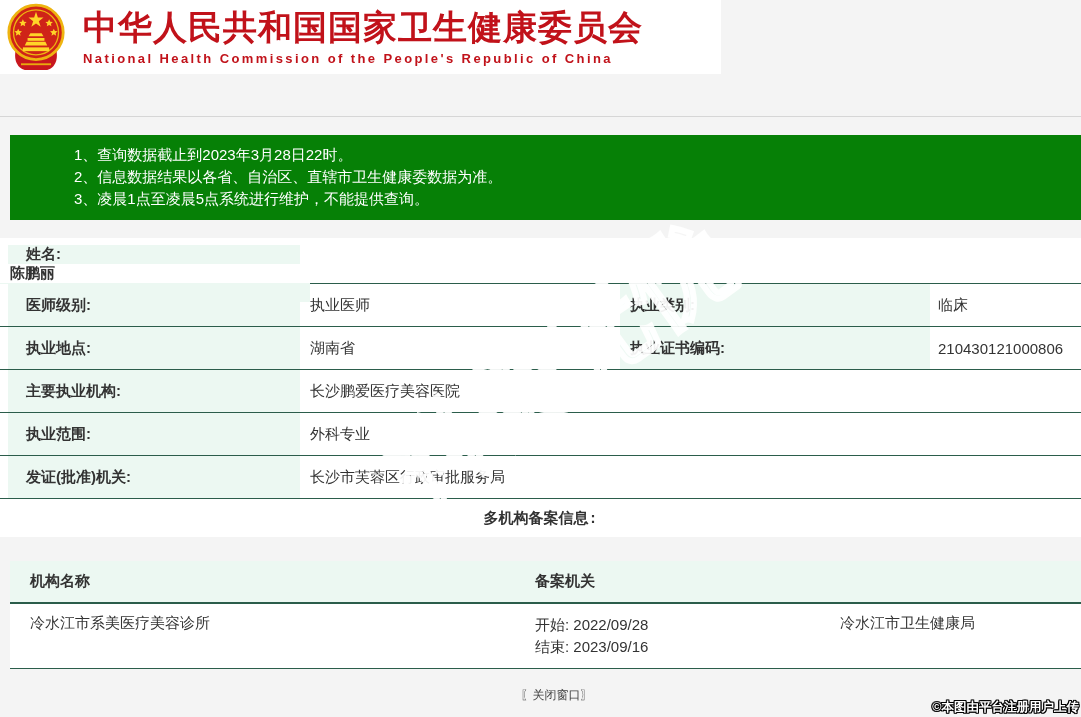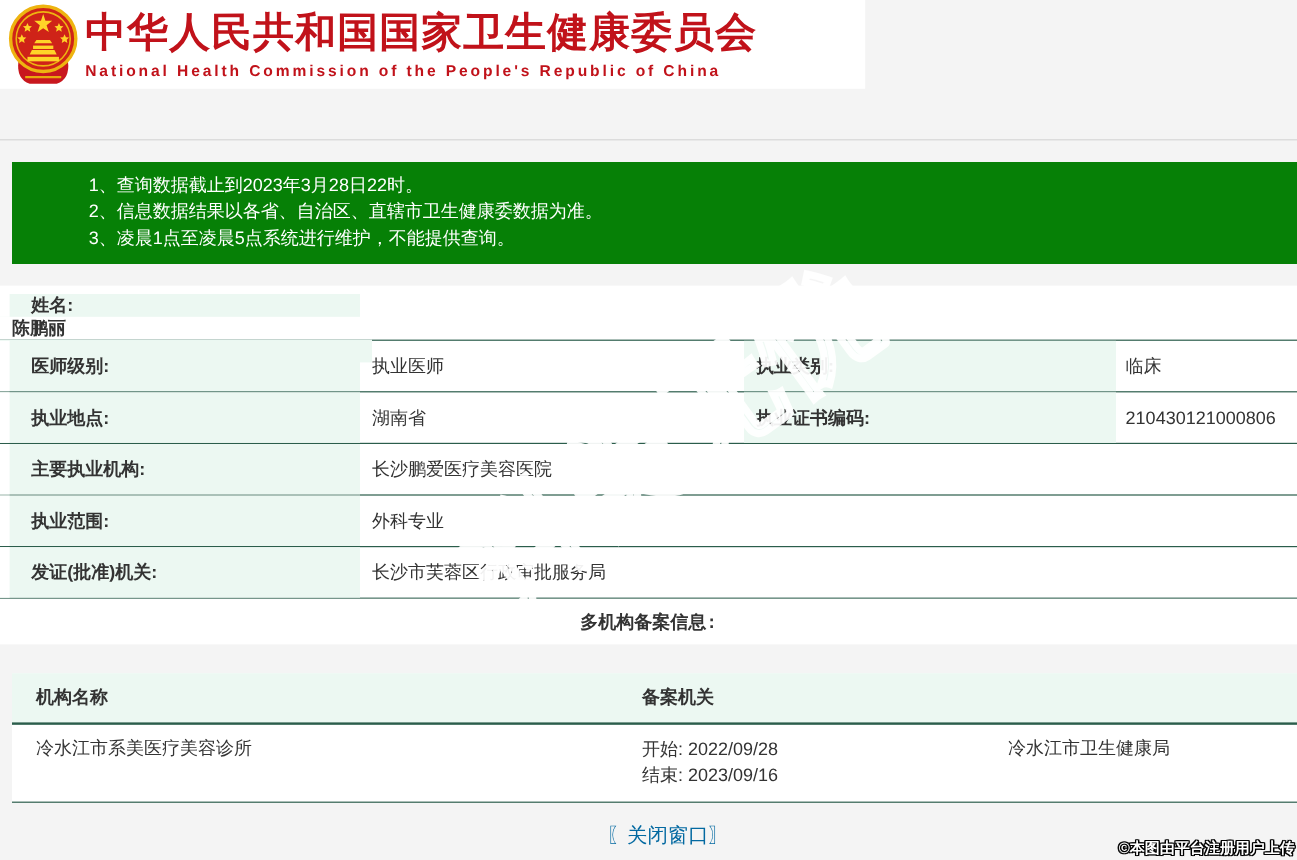--- a/index.html
+++ b/index.html
@@ -9,21 +9,21 @@
     --border-green:#2b5d4b;
     --page-bg:#f4f4f4;
   }
   *{margin:0;padding:0;box-sizing:border-box;}
   body{font-family:"Liberation Sans","DejaVu Sans",sans-serif;background:#fff;}
   .page{position:relative;width:1081px;height:717px;background:var(--page-bg);overflow:hidden;}
 
   
   .logo-band{position:relative;width:721px;height:74px;background:#ffffff;display:flex;align-items:center;}
   .emblem{width:60px;height:72px;margin-left:6px;margin-top:2px;flex:0 0 auto;}
-  .titles{margin-left:5px;}
+  .titles{margin-left:17px;}
   .title-cn{font-size:34px;font-weight:bold;color:var(--brand-red);letter-spacing:1px;line-height:38px;}
   .title-en{font-size:13px;font-weight:bold;color:var(--brand-red);letter-spacing:2.4px;margin-top:5px;white-space:nowrap;}
 
   .top-divider{height:43px;border-bottom:1px solid #d6d6d6;}
 
   
   .notice-box{margin:18px 0 0 10px;background:var(--notice-green);color:#ffffff;
     padding:9px 10px 10px 64px;font-size:15px;line-height:22px;}
 
   
@@ -46,21 +46,21 @@
   .org-table{margin-left:10px;background:#ffffff;}
   .org-head{display:flex;background:var(--label-mint);height:43px;align-items:center;
     border-bottom:2px solid var(--border-green);font-weight:bold;font-size:15px;color:#333;}
   .org-row{display:flex;border-bottom:1px solid var(--border-green);padding:10px 0 10px 0;font-size:15px;color:#333;justify-content:space-between;}
   .oc1{width:505px;padding-left:20px;}
   .oc2{width:305px;padding-left:20px;line-height:22px;}
   .oc3{flex:1;padding-left:20px;}
 
   
   .close-wrap{margin-top:16px;text-align:center;}
-  .close-link{font-size:17px;color:#0369a1;text-decoration:none;cursor:pointer;margin-left:32px;}
+  .close-link{font-size:12px;color:#404040;text-decoration:none;cursor:pointer;margin-left:32px;}
   .copyright{position:absolute;right:2px;bottom:1px;color:#fff;font-size:12.5px;font-weight:bold;
     text-shadow:-1px 0 #000,1px 0 #000,0 -1px #000,0 1px #000,-1px -1px #000,1px 1px #000,1px -1px #000,-1px 1px #000;}
 
   
   .watermark{position:absolute;left:330px;top:300px;width:460px;height:120px;
     text-align:center;transform:rotate(-36deg);font-size:95px;font-weight:bold;letter-spacing:4px;
     color:rgba(255,255,255,0.15);-webkit-text-stroke:3px rgba(255,255,255,0.92);
     pointer-events:none;white-space:nowrap;z-index:5;}
 </style>
 </head>

